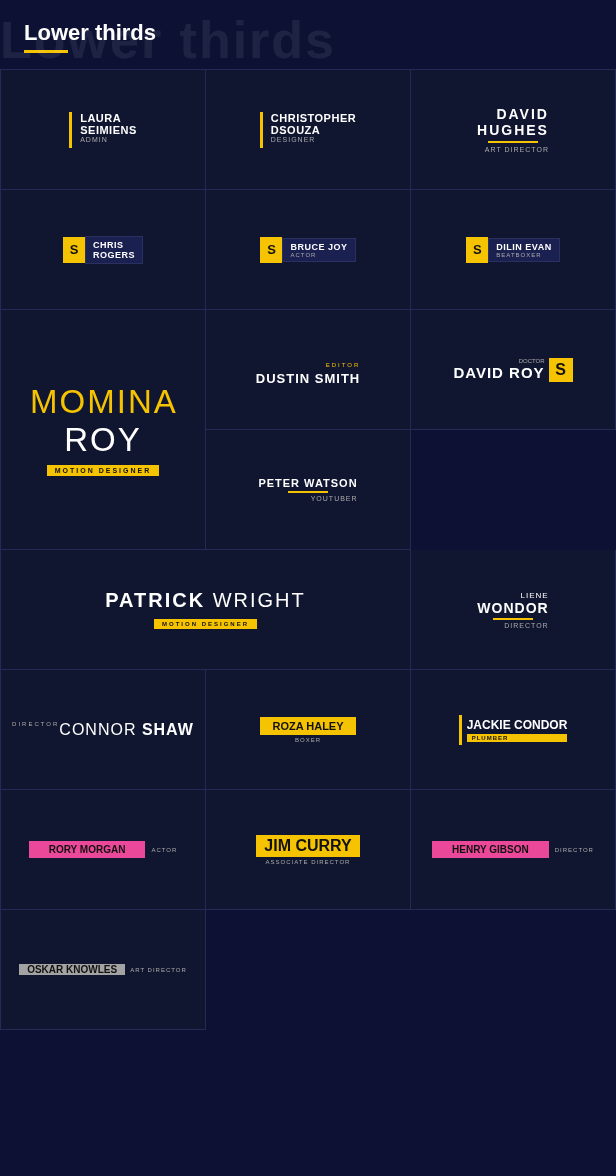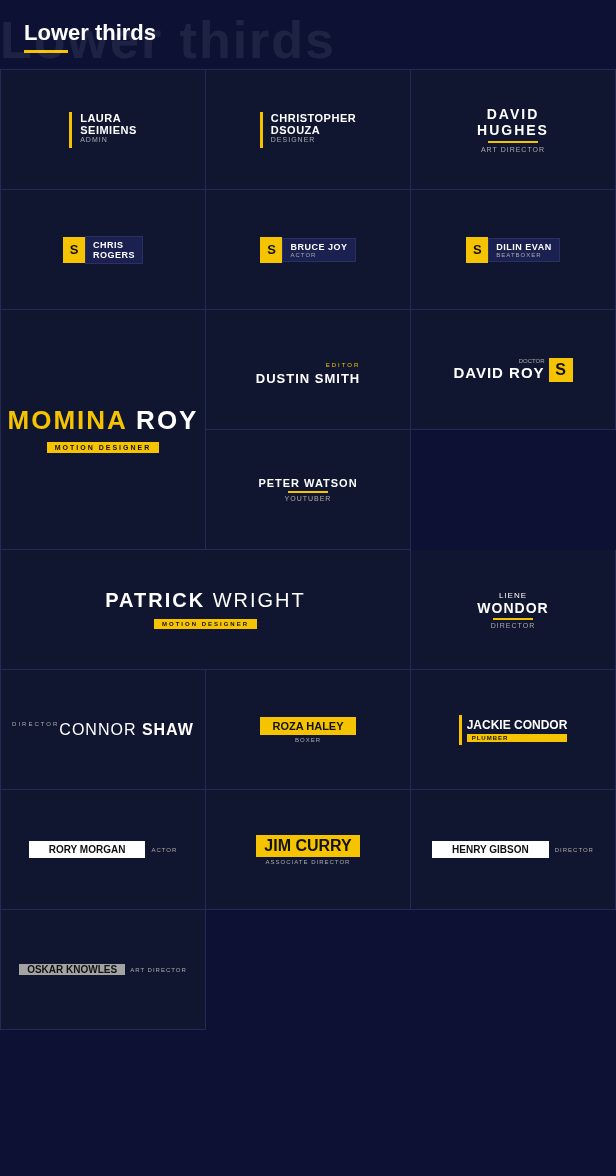--- a/index.html
+++ b/index.html
@@ -123,22 +123,22 @@
       color: #aaa;
       letter-spacing: 1px;
       text-transform: uppercase;
     }
 
     
     .lt-big {
       text-align: center;
     }
     .lt-big .name-line {
-      font-size: 26px;
-      font-weight: 700;
+      font-size: 33px;
+      font-weight: 400;
       letter-spacing: 2px;
       color: white;
     }
     .lt-big .name-line span.highlight {
       color: #f5c300;
     }
     .lt-big .role-bar {
       background: #f5c300;
       color: #111;
       font-size: 7px;
@@ -161,21 +161,21 @@
     }
     .lt-small-above .name {
       font-size: 13px;
       font-weight: 700;
       color: white;
       letter-spacing: 1px;
     }
 
     
     .lt-stacked {
-      text-align: center;
+      text-align: right;
     }
     .lt-stacked .name {
       font-size: 11px;
       font-weight: 700;
       color: white;
       letter-spacing: 1px;
     }
     .lt-stacked .underline {
       height: 2px;
       background: #f5c300;
@@ -332,21 +332,21 @@
       margin-top: 2px;
     }
 
     
     .lt-henry {
       display: flex;
       align-items: center;
       gap: 0;
     }
     .lt-henry-box {
-      background: #ffffff;
+      background: #ec4899;
       padding: 3px 20px;
     }
     .lt-henry-box .name {
       font-size: 10px;
       font-weight: 700;
       color: #111;
     }
     .lt-henry-role {
       font-size: 6px;
       color: #aaa;

